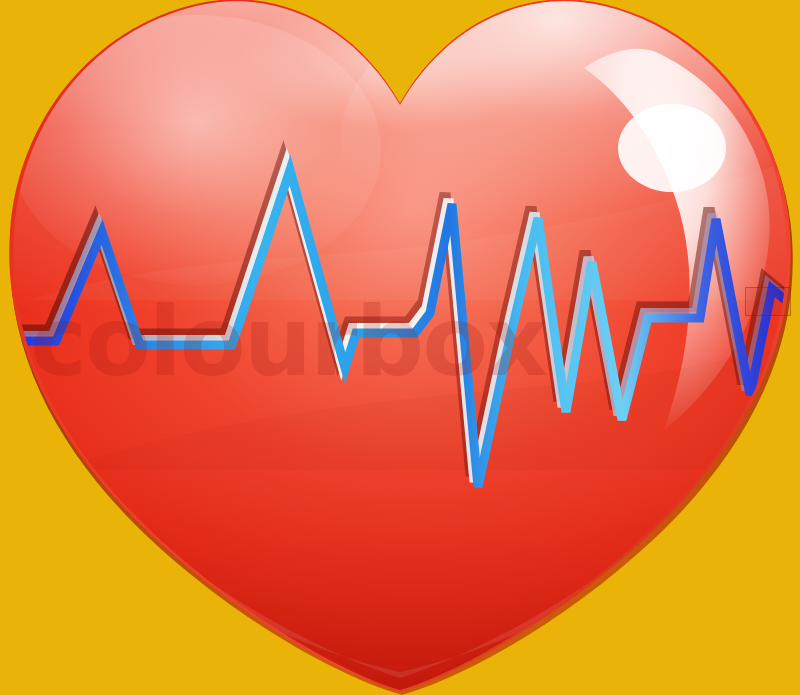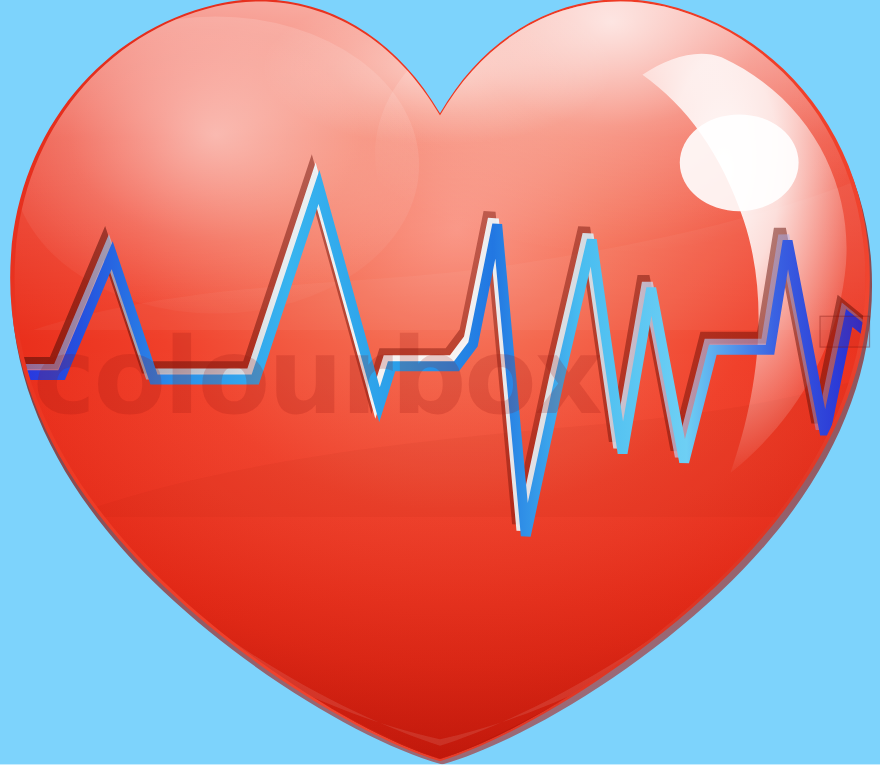--- a/index.html
+++ b/index.html
@@ -10,21 +10,21 @@
   body {
     width: 800px;
     height: 695px;
     font-family: "Liberation Sans", sans-serif;
     overflow: hidden;
   }
   #stage {
     position: relative;
     width: 800px;
     height: 695px;
-    background: #7dd3fc;
+    background: #eab308;
   }
   #artwork {
     position: absolute;
     left: 0;
     top: 0;
     width: 800px;
     height: 695px;
     display: block;
   }
   .wm-layer {

